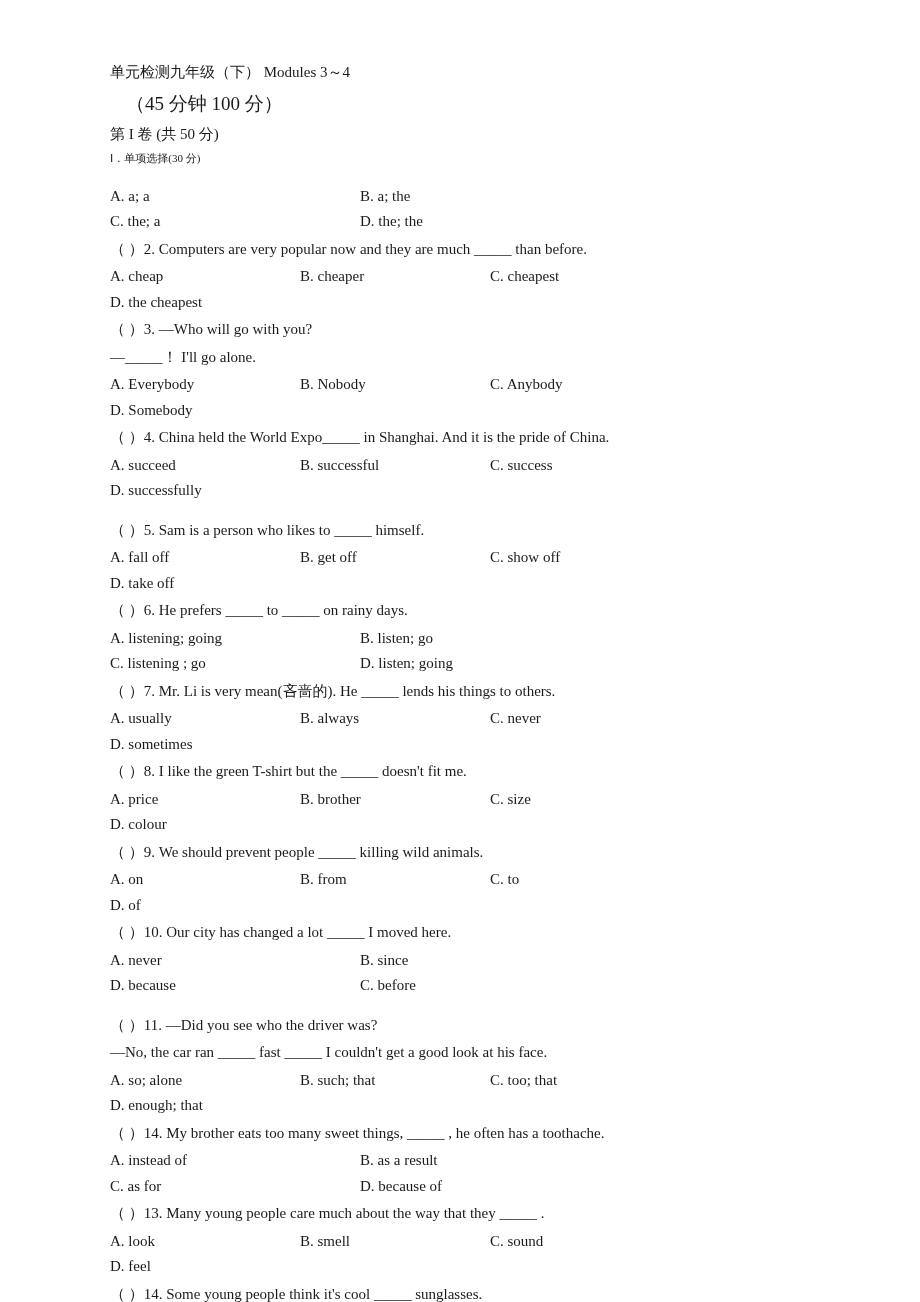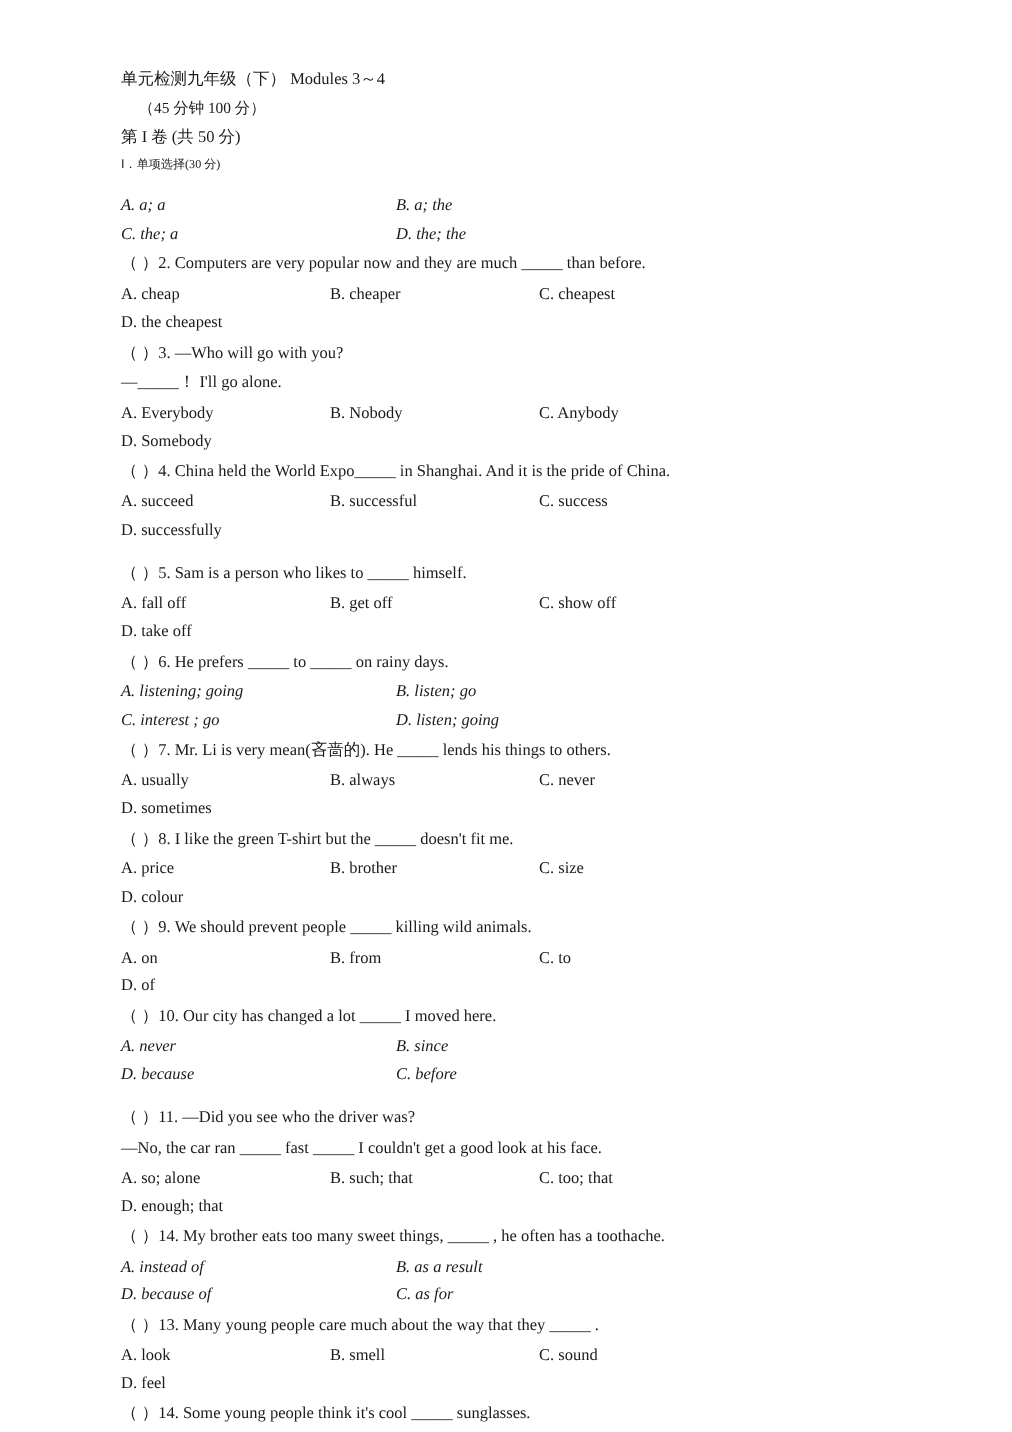--- a/index.html
+++ b/index.html
@@ -18,21 +18,21 @@
       padding: 60px 80px 60px 110px;
     }
     .content {
       max-width: 760px;
     }
     .title-line {
       font-size: 15px;
       margin-bottom: 2px;
     }
     .sub-title {
-      font-size: 14px;
+      font-size: 19px;
       margin-bottom: 2px;
     }
     .section-header {
       font-size: 15px;
       margin-bottom: 2px;
     }
     .section-sub {
       font-size: 11px;
       margin-bottom: 16px;
     }
@@ -46,21 +46,20 @@
       margin-bottom: 2px;
       font-size: 15px;
     }
     .option {
       min-width: 180px;
       margin-right: 10px;
     }
     .option-wide {
       min-width: 240px;
       margin-right: 10px;
-      font-style: italic;
     }
     .spacer {
       height: 12px;
     }
     .indent {
       padding-left: 16px;
     }
   </style>
 </head>
 <body>
@@ -116,21 +115,21 @@
           <span class="option">B. get off</span>
           <span class="option">C. show off</span>
           <span class="option">D. take off</span>
         </div>
       </div>
       <div>
         <div class="question">（    ）6. He prefers _____ to _____ on rainy days.</div>
         <div class="options-row">
           <span class="option-wide">A. listening;  going</span>
           <span class="option-wide">B. listen;  go</span>
-          <span class="option-wide">C. interest ;  go</span>
+          <span class="option-wide">C. listening ;  go</span>
           <span class="option-wide">D. listen;  going</span>
         </div>
       </div>
       <div>
         <div class="question">（    ）7. Mr. Li is very mean(吝啬的). He _____ lends his things to others.</div>
         <div class="options-row">
           <span class="option">A. usually</span>
           <span class="option">B. always</span>
           <span class="option">C. never</span>
           <span class="option">D. sometimes</span>
@@ -172,22 +171,22 @@
           <span class="option">B. such;  that</span>
           <span class="option">C. too;  that</span>
           <span class="option">D. enough;  that</span>
         </div>
       </div>
       <div>
         <div class="question">（    ）14. My brother eats too many sweet things, _____ , he often has a toothache.</div>
         <div class="options-row">
           <span class="option-wide">A. instead of</span>
           <span class="option-wide">B. as a result</span>
+          <span class="option-wide">C. as for</span>
           <span class="option-wide">D. because of</span>
-          <span class="option-wide">C. as for</span>
         </div>
       </div>
       <div>
         <div class="question">（    ）13. Many young people care much about the way that they _____ .</div>
         <div class="options-row">
           <span class="option">A. look</span>
           <span class="option">B. smell</span>
           <span class="option">C. sound</span>
           <span class="option">D. feel</span>
         </div>

